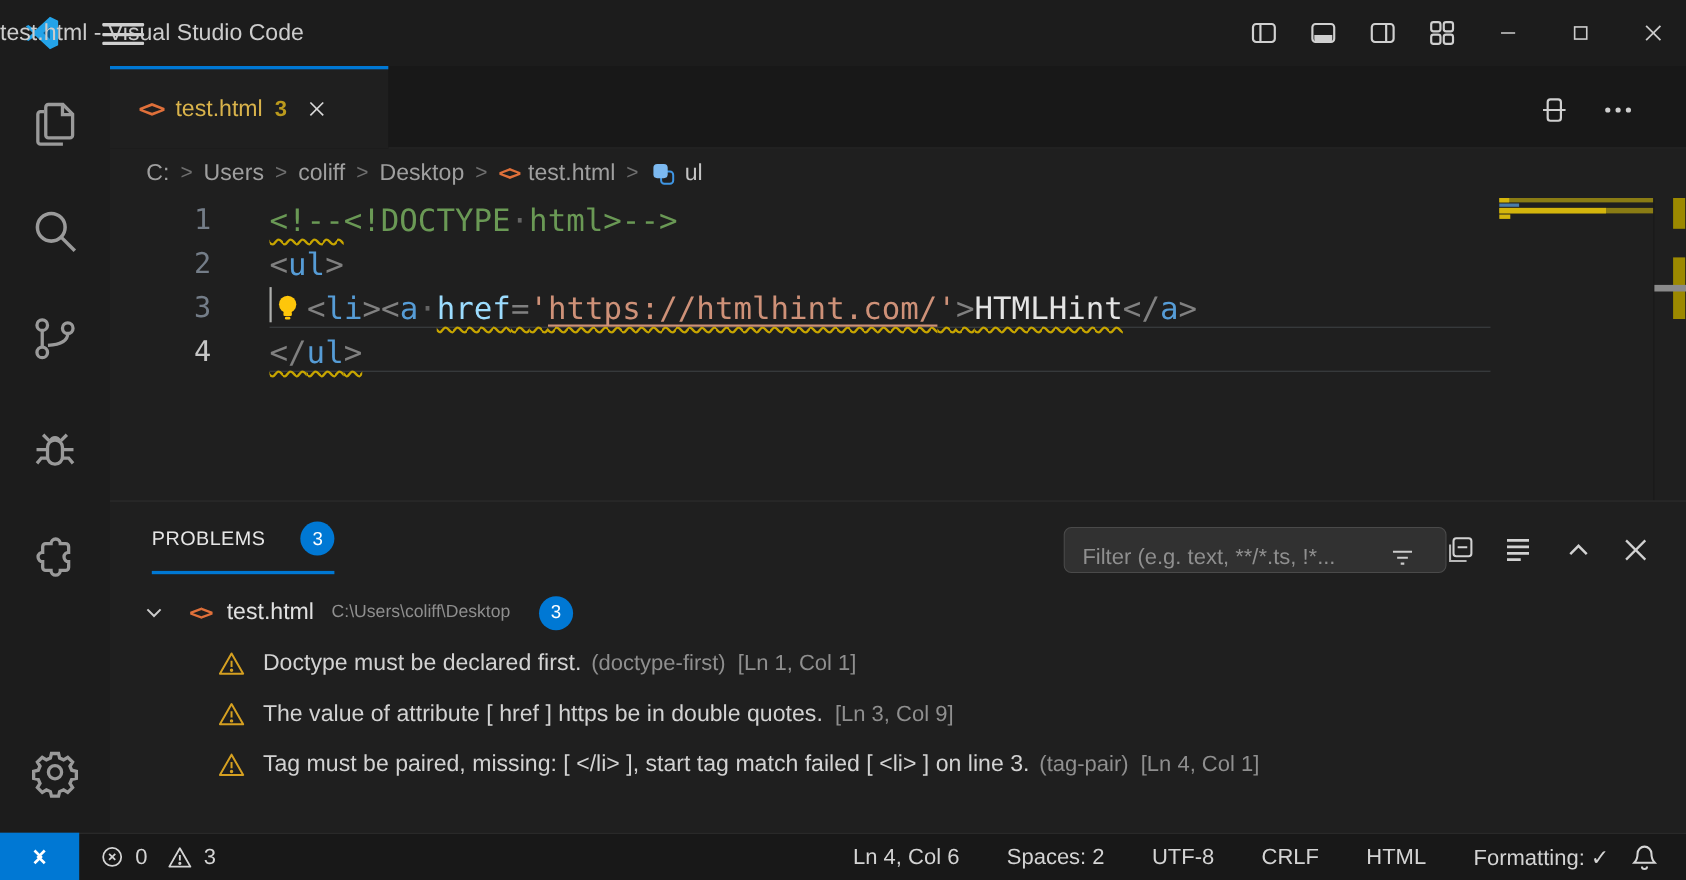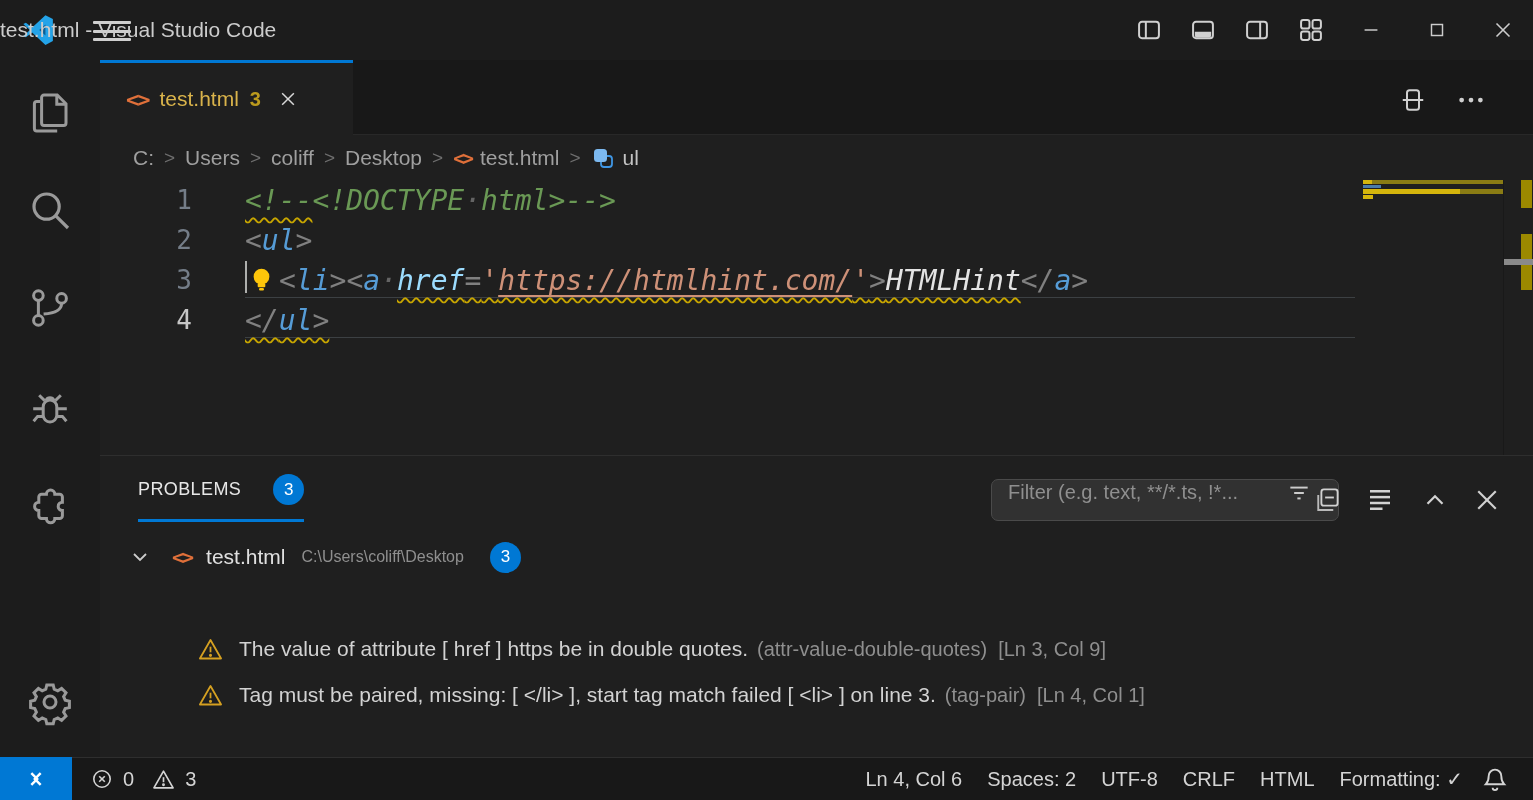--- a/index.html
+++ b/index.html
@@ -36,21 +36,21 @@
   #breadcrumbs{left:100px;top:135px;width:1433px;height:45px;display:flex;align-items:center;padding-left:33px;box-sizing:border-box;font-size:21px;color:#9f9f9f;gap:6px;}
   .crumb{cursor:pointer;display:flex;align-items:center;gap:8px;}
   .crumb-sep{color:#6f6f6f;font-size:19px;padding:0 4px;}
   #crumb-ul{color:#c3c3c3;}
 
   
   #editor{left:100px;top:180px;width:1433px;height:275px;background:#1f1f1f;font-family:"DejaVu Sans Mono",monospace;font-size:28px;}
   .code-line{position:relative;height:40px;display:flex;align-items:center;}
   .gutter{width:92px;text-align:right;color:#747d88;font-size:26px;flex:none;}
   .gutter.active{color:#c6c6c6;}
-  .code{margin-left:53px;white-space:pre;font-style:italic;}
+  .code{margin-left:53px;white-space:pre;}
   .tok-comment{color:#6a9955;}
   .tok-punct{color:#808080;}
   .tok-tag{color:#569cd6;}
   .tok-attr{color:#9cdcfe;}
   .tok-str{color:#ce9178;}
   .tok-txt{color:#e4e4e4;}
   .tok-ws{color:#646464;}
   .squiggle{text-decoration:underline wavy #c7a500;text-decoration-thickness:2px;text-underline-offset:7px;text-decoration-skip-ink:none;}
   .linked{text-decoration:underline solid #ce9178;text-decoration-thickness:2px;text-underline-offset:5px;text-align:center;}
   #line3 .code{padding-left:34px;}
@@ -61,41 +61,41 @@
   #minimap{left:1263px;top:0;width:140px;height:275px;cursor:pointer;}
   .mm{position:absolute;}
   #mm-sep{left:1403px;top:0;width:1px;height:275px;background:#191919;}
   #ruler{left:1404px;top:0;width:29px;height:275px;}
 
   
   #panel{left:100px;top:455px;width:1433px;height:302px;background:#1f1f1f;border-top:1px solid #2e2e2e;box-sizing:border-box;}
   #panel-tab{position:absolute;left:38px;top:18px;display:flex;align-items:center;gap:32px;padding-bottom:14px;border-bottom:3px solid #0078d4;cursor:pointer;}
   #panel-tab-label{font-size:18px;letter-spacing:.4px;color:#e7e7e7;}
   .badge{min-width:31px;height:31px;border-radius:16px;background:#0078d4;color:#ffffff;font-size:17px;display:flex;align-items:center;justify-content:center;box-sizing:border-box;padding:0 6px;}
-  #filter-box{position:absolute;left:891px;top:23px;width:348px;height:42px;background:#313131;border:1px solid #4a4a4a;border-radius:7px;box-sizing:border-box;display:flex;align-items:flex-start;padding:0 26px 0 14px;}
+  #filter-box{position:absolute;left:867px;top:23px;width:348px;height:42px;background:#313131;border:1px solid #4a4a4a;border-radius:7px;box-sizing:border-box;display:flex;align-items:flex-end;padding:0 26px 0 14px;}
   #filter-input{flex:1;background:transparent;border:none;outline:none;color:#cccccc;font-size:20px;font-family:"Liberation Sans",sans-serif;min-width:0;}
   #filter-input::placeholder{color:#8f8f8f;opacity:1;}
   .panel-ic{position:absolute;top:29px;width:30px;height:30px;color:#d2d2d2;cursor:pointer;}
   .prow{position:absolute;left:0;width:1433px;height:46px;display:flex;align-items:center;cursor:pointer;}
   #file-row{top:78px;}
   #file-row .twisty{margin-left:28px;color:#cccccc;}
   #file-row .angle-icon{margin-left:20px;font-size:20px;}
   #file-name{margin-left:14px;font-size:21px;color:#e0e0e0;}
   #file-path{margin-left:16px;font-size:16px;color:#8f8f8f;}
   #file-badge{margin-left:26px;}
   .msg-row .warn-ic{margin-left:97px;flex:none;color:#d5a021;}
   .msg{margin-left:15px;font-size:21px;color:#d2d2d2;white-space:pre;}
   .msg-src{margin-left:9px;font-size:20px;color:#8f8f8f;white-space:pre;}
   .msg-pos{margin-left:11px;font-size:20px;color:#8f8f8f;white-space:pre;}
 
   
   #statusbar{left:0;top:757px;width:1533px;height:43px;background:#181818;border-top:1px solid #2e2e2e;box-sizing:border-box;font-size:20px;color:#d4d4d4;}
   #remote{left:0;top:757px;width:72px;height:43px;background:#0078d4;display:flex;align-items:center;justify-content:center;color:#fff;cursor:pointer;}
   #sb-left{position:absolute;left:90px;top:0;height:42px;display:flex;align-items:center;gap:9px;cursor:pointer;}
-  #sb-right{position:absolute;right:70px;top:0;height:42px;display:flex;align-items:center;gap:25px;}
+  #sb-right{position:absolute;right:70px;top:0;height:42px;display:flex;align-items:center;gap:43px;}
   #sb-right span{cursor:pointer;}
   #bell{position:absolute;right:24px;top:7px;width:28px;height:28px;color:#d4d4d4;cursor:pointer;}
 </style>
 </head>
 <body>
 
 <div id="app">
 
   <div id="titlebar" class="abs">
     <svg id="logo" class="abs" viewBox="0 0 32 32">
@@ -316,28 +316,37 @@
     <div class="prow" id="file-row">
       <svg class="twisty" width="24" height="24" viewBox="0 0 24 24" fill="none" stroke="currentColor" stroke-width="1.8">
           <polyline points="6,9 12,15 18,9"></polyline>
         </svg>
       <span class="angle-icon">&lt;&gt;</span>
       <span id="file-name">test.html</span>
       <span id="file-path">C:\Users\coliff\Desktop</span>
       <span class="badge" id="file-badge">3</span>
     </div>
 
+    <div class="prow msg-row" style="top:124px">
+      <svg class="warn-ic" width="27" height="27" viewBox="0 0 24 24" fill="none" stroke="currentColor" stroke-width="1.6">
+          <path d="M12 3.6 21.4 20H2.6Z" stroke-linejoin="round"></path>
+          <line x1="12" y1="9.5" x2="12" y2="14.5"></line>
+          <circle cx="12" cy="17.2" r=".6" fill="currentColor"></circle>
+        </svg>
+      <span class="msg">Doctype must be declared first.</span>
+      <span class="msg-src">(doctype-first)</span>
+      <span class="msg-pos">[Ln 1, Col 1]</span>
+    </div>
     <div class="prow msg-row" style="top:170px">
       <svg class="warn-ic" width="27" height="27" viewBox="0 0 24 24" fill="none" stroke="currentColor" stroke-width="1.6">
           <path d="M12 3.6 21.4 20H2.6Z" stroke-linejoin="round"></path>
           <line x1="12" y1="9.5" x2="12" y2="14.5"></line>
           <circle cx="12" cy="17.2" r=".6" fill="currentColor"></circle>
         </svg>
       <span class="msg">The value of attribute [ href ] https be in double quotes.</span>
-      <span class="msg-src">(attr-value-double-quotes)</span>
       <span class="msg-pos">[Ln 3, Col 9]</span>
     </div>
     <div class="prow msg-row" style="top:216px">
       <svg class="warn-ic" width="27" height="27" viewBox="0 0 24 24" fill="none" stroke="currentColor" stroke-width="1.6">
           <path d="M12 3.6 21.4 20H2.6Z" stroke-linejoin="round"></path>
           <line x1="12" y1="9.5" x2="12" y2="14.5"></line>
           <circle cx="12" cy="17.2" r=".6" fill="currentColor"></circle>
         </svg>
       <span class="msg">Tag must be paired, missing: [ &lt;/li&gt; ], start tag match failed [ &lt;li&gt; ] on line 3.</span>
       <span class="msg-src">(tag-pair)</span>

